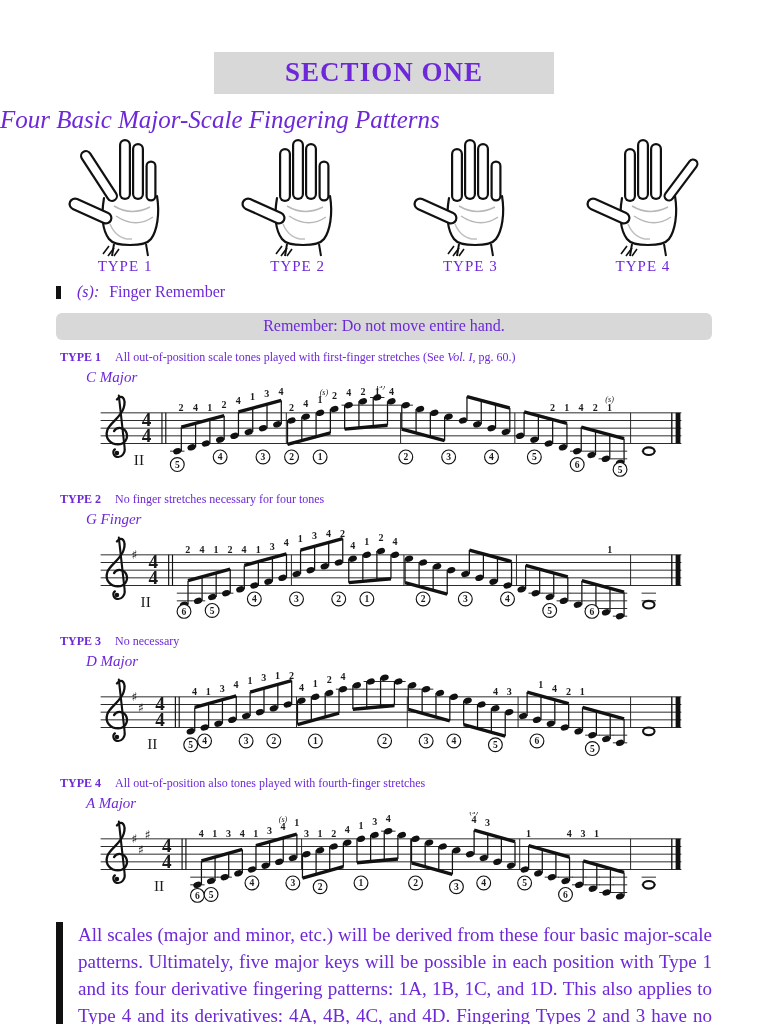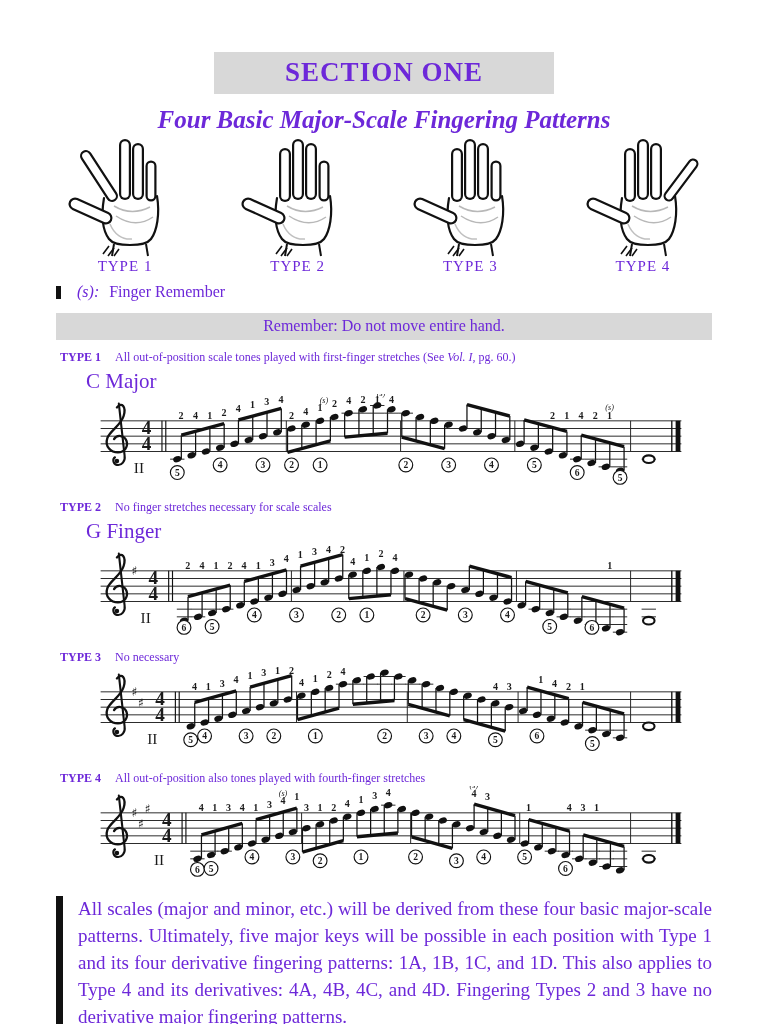--- a/index.html
+++ b/index.html
@@ -5,38 +5,39 @@
   html,body{margin:0;padding:0;background:#e8e8e8;}
   .page{
     width:768px;height:1024px;background:#fff;margin:0 auto;position:relative;
     font-family:"Liberation Serif",serif;color:#6d28d9;overflow:hidden;
   }
   .section-band{
     margin:52px auto 0;width:340px;background:#d8d8d8;text-align:center;
     font-size:27px;font-weight:bold;letter-spacing:1px;padding:5px 0 6px;
   }
   .subtitle{
-    text-align:center;font-size:25px;font-weight:bold;font-style:italic;
+    text-align:left;font-size:25px;font-weight:normal;font-style:italic;
     margin-top:12px;
   }
   .hands-row{display:flex;justify-content:space-between;padding:0 62px;margin-top:4px;}
   .hand-fig{width:126px;text-align:center;}
   .hand-fig svg{display:block;margin:0 auto;}
   .hand-label{font-size:15px;letter-spacing:1px;margin-top:0px;}
   .legend-row{margin:8px 0 0 56px;font-size:16px;display:flex;align-items:center;}
   .legend-bar{display:inline-block;width:5px;height:13px;background:#111;margin-right:16px;}
   .legend-sym{font-style:italic;margin-right:10px;}
   .remember-band{
     margin:12px 56px 0;background:#d8d8d8;text-align:center;font-size:16px;
     padding:4px 0 5px;
+    border-radius:6px;
   }
   .type-section{margin-top:10px;}
   .type-heading{margin:8px 0 0 60px;font-size:12px;}
   .type-name{font-weight:bold;margin-right:14px;}
-  .key-label{margin:4px 0 0 86px;font-size:21px;}
+  .key-label{margin:4px 0 0 86px;font-size:15px;font-style:italic;}
   .staff-wrap{margin:0 0 0 74px;}
   .closing{display:flex;margin:14px 56px 0;}
   .closing-bar{width:7px;background:#111;margin-right:15px;flex:none;}
   .closing-text{font-size:19px;line-height:1.42;text-align:justify;margin:0;}
 </style>
 </head>
 <body>
 
 <div class="page">
 
@@ -307,21 +308,21 @@
           <text x="466.5806451612903" y="77.5" font-size="10" fill="#1b1b1b" text-anchor="middle" font-family="&quot;Liberation Serif&quot;,serif" font-weight="bold">5</text>
           <circle cx="511.2903225806451" cy="82" r="7.2" fill="#fff" stroke="#111" stroke-width="1.2"></circle>
           <text x="511.2903225806451" y="85.5" font-size="10" fill="#1b1b1b" text-anchor="middle" font-family="&quot;Liberation Serif&quot;,serif" font-weight="bold">6</text>
           <circle cx="556" cy="87" r="7.2" fill="#fff" stroke="#111" stroke-width="1.2"></circle>
           <text x="556" y="90.5" font-size="10" fill="#1b1b1b" text-anchor="middle" font-family="&quot;Liberation Serif&quot;,serif" font-weight="bold">5</text>
         </svg></div>
   </div>
 
   <div class="type-section">
     <div class="type-heading">
-      <span class="type-name">TYPE 2</span><span>No finger stretches necessary for scale scales</span>
+      <span class="type-name">TYPE 2</span><span>No finger stretches necessary for four tones</span>
     </div>
     <div class="key-label">G Finger</div>
     <div class="staff-wrap"><svg width="634" height="92" viewBox="0 0 634 96">
           <line x1="14" y1="28" x2="620" y2="28" stroke="#222" stroke-width="1"></line>
           <line x1="14" y1="36" x2="620" y2="36" stroke="#222" stroke-width="1"></line>
           <line x1="14" y1="44" x2="620" y2="44" stroke="#222" stroke-width="1"></line>
           <line x1="14" y1="52" x2="620" y2="52" stroke="#222" stroke-width="1"></line>
           <line x1="14" y1="60" x2="620" y2="60" stroke="#222" stroke-width="1"></line>
           <path d="M31,14 C36,8 41,13 38,23 C35,33 24,38 21,46 C18,55 25,61 32,61 C39,61 43,55 41,49 C39,43 31,42 28,47" fill="none" stroke="#111" stroke-width="2.4" stroke-linecap="round"></path>
           <path d="M33,10 L39,64 C40,70 36,75 31,74 C27,73 26,68 29,66" fill="none" stroke="#111" stroke-width="2.2" stroke-linecap="round"></path>
@@ -474,20 +475,21 @@
           <text x="482.61290322580646" y="89.5" font-size="10" fill="#1b1b1b" text-anchor="middle" font-family="&quot;Liberation Serif&quot;,serif" font-weight="bold">5</text>
           <circle cx="526.6451612903226" cy="87" r="7.2" fill="#fff" stroke="#111" stroke-width="1.2"></circle>
           <text x="526.6451612903226" y="90.5" font-size="10" fill="#1b1b1b" text-anchor="middle" font-family="&quot;Liberation Serif&quot;,serif" font-weight="bold">6</text>
         </svg></div>
   </div>
 
   <div class="type-section">
     <div class="type-heading">
       <span class="type-name">TYPE 3</span><span>No necessary</span>
     </div>
+    <div class="key-label">D Major</div>
     <div class="staff-wrap"><svg width="634" height="92" viewBox="0 0 634 96">
           <line x1="14" y1="28" x2="620" y2="28" stroke="#222" stroke-width="1"></line>
           <line x1="14" y1="36" x2="620" y2="36" stroke="#222" stroke-width="1"></line>
           <line x1="14" y1="44" x2="620" y2="44" stroke="#222" stroke-width="1"></line>
           <line x1="14" y1="52" x2="620" y2="52" stroke="#222" stroke-width="1"></line>
           <line x1="14" y1="60" x2="620" y2="60" stroke="#222" stroke-width="1"></line>
           <path d="M31,14 C36,8 41,13 38,23 C35,33 24,38 21,46 C18,55 25,61 32,61 C39,61 43,55 41,49 C39,43 31,42 28,47" fill="none" stroke="#111" stroke-width="2.4" stroke-linecap="round"></path>
           <path d="M33,10 L39,64 C40,70 36,75 31,74 C27,73 26,68 29,66" fill="none" stroke="#111" stroke-width="2.2" stroke-linecap="round"></path>
           <circle cx="31" cy="70" r="2.4" fill="#111"></circle>
           <text x="49" y="32" font-size="13" fill="#1b1b1b" text-anchor="middle" font-family="&quot;DejaVu Sans&quot;,sans-serif" font-weight="bold">♯</text>
@@ -630,20 +632,21 @@
           <text x="469.2903225806451" y="77.5" font-size="10" fill="#1b1b1b" text-anchor="middle" font-family="&quot;Liberation Serif&quot;,serif" font-weight="bold">6</text>
           <circle cx="527.0967741935483" cy="82" r="7.2" fill="#fff" stroke="#111" stroke-width="1.2"></circle>
           <text x="527.0967741935483" y="85.5" font-size="10" fill="#1b1b1b" text-anchor="middle" font-family="&quot;Liberation Serif&quot;,serif" font-weight="bold">5</text>
         </svg></div>
   </div>
 
   <div class="type-section">
     <div class="type-heading">
       <span class="type-name">TYPE 4</span><span>All out-of-position also tones played with fourth-finger stretches</span>
     </div>
+    <div class="key-label">A Major</div>
     <div class="staff-wrap"><svg width="634" height="92" viewBox="0 0 634 96">
           <line x1="14" y1="28" x2="620" y2="28" stroke="#222" stroke-width="1"></line>
           <line x1="14" y1="36" x2="620" y2="36" stroke="#222" stroke-width="1"></line>
           <line x1="14" y1="44" x2="620" y2="44" stroke="#222" stroke-width="1"></line>
           <line x1="14" y1="52" x2="620" y2="52" stroke="#222" stroke-width="1"></line>
           <line x1="14" y1="60" x2="620" y2="60" stroke="#222" stroke-width="1"></line>
           <path d="M31,14 C36,8 41,13 38,23 C35,33 24,38 21,46 C18,55 25,61 32,61 C39,61 43,55 41,49 C39,43 31,42 28,47" fill="none" stroke="#111" stroke-width="2.4" stroke-linecap="round"></path>
           <path d="M33,10 L39,64 C40,70 36,75 31,74 C27,73 26,68 29,66" fill="none" stroke="#111" stroke-width="2.2" stroke-linecap="round"></path>
           <circle cx="31" cy="70" r="2.4" fill="#111"></circle>
           <text x="49" y="32" font-size="13" fill="#1b1b1b" text-anchor="middle" font-family="&quot;DejaVu Sans&quot;,sans-serif" font-weight="bold">♯</text>

